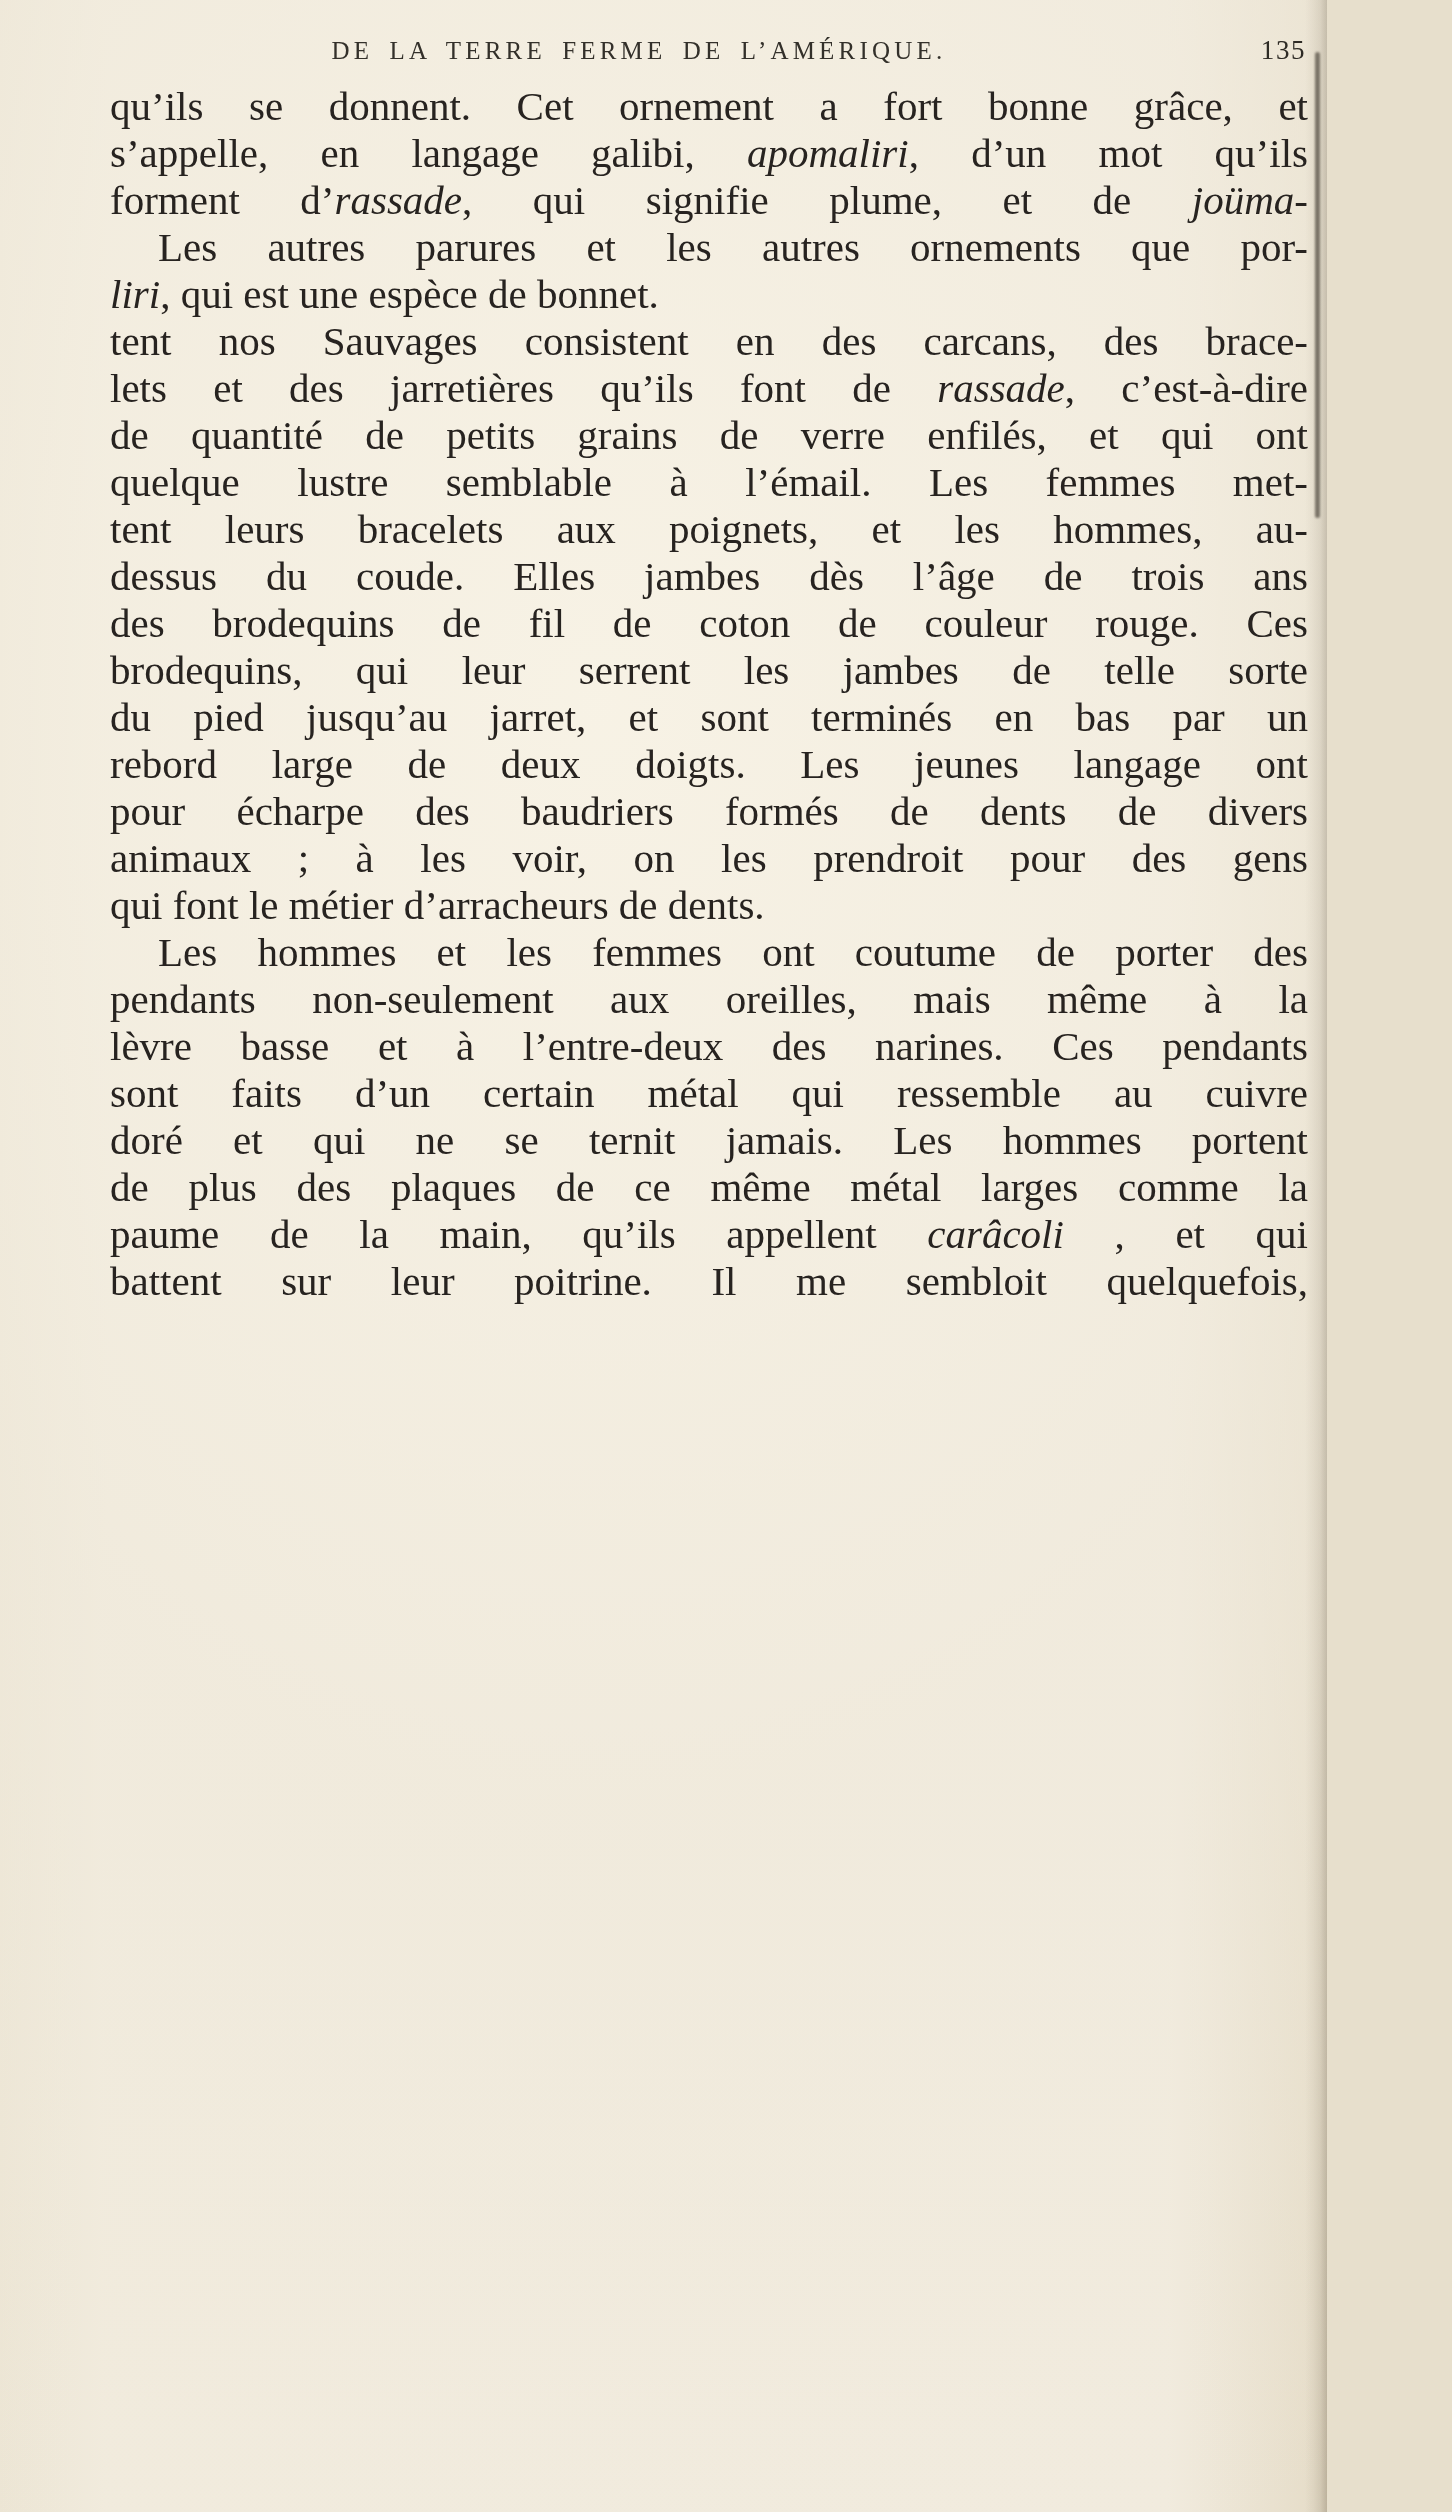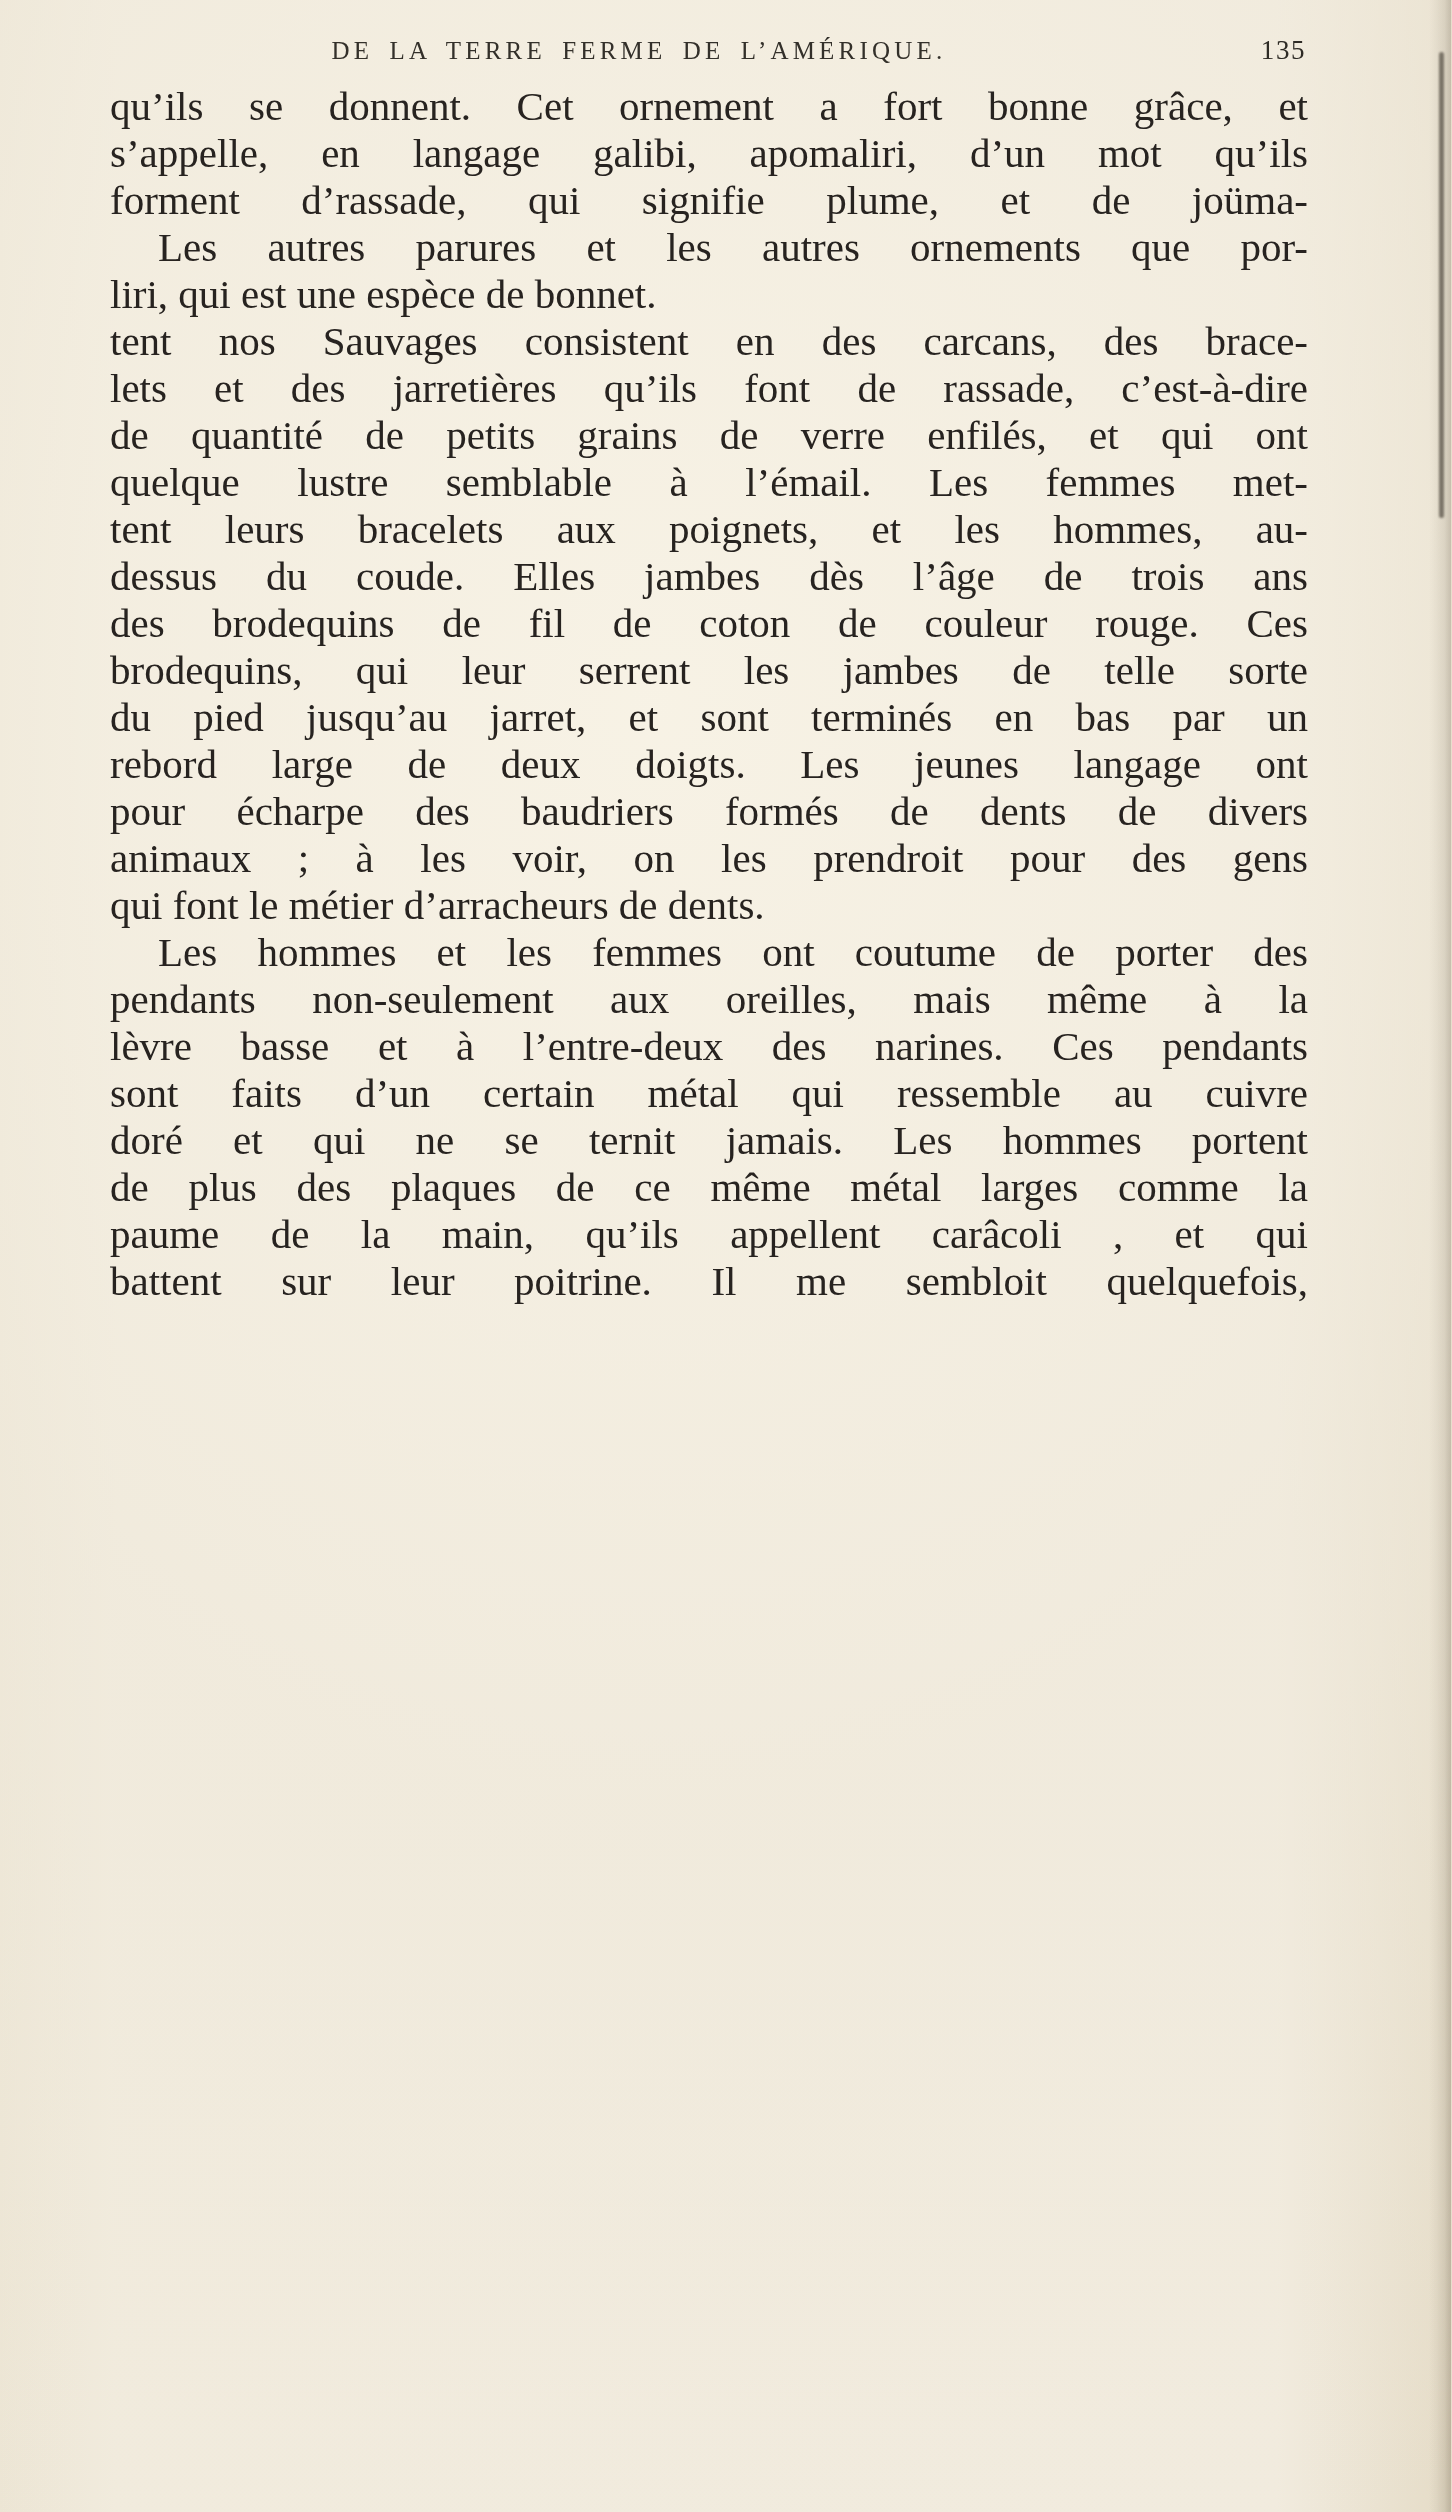--- a/index.html
+++ b/index.html
@@ -2,29 +2,30 @@
 <html style="font-size:13.3px"><head>
 <meta charset="utf-8">
 <style>
   html, body {
     margin: 0;
     padding: 0;
     background: #e7dfcc;
   }
   .page {
     position: relative;
-    width: 1451px;
+    width: 1303px;
     height: 2512px;
     overflow: hidden;
     font-family: "Liberation Serif", "DejaVu Serif", serif;
     color: #272320;
     background:
       radial-gradient(120% 80% at 45% 28%, rgba(248,243,230,0.9) 0%, rgba(240,234,220,0.6) 55%, rgba(0,0,0,0) 100%),
       linear-gradient(90deg, #ece5d4 0%, #f1ebdd 8%, #f1ebde 88%, #e6ddc9 99%, #ddd3bd 100%),
       #efe9da;
+    padding-left: 24px;
   }
   .page-header {
     position: absolute;
     top: 35px;
     left: 110px;
     width: 1198px;
     height: 37px;
   }
   .running-title {
     position: absolute;
@@ -54,21 +55,21 @@
     line-height: 47px;
   }
   .line {
     text-align: justify;
     text-align-last: justify;
     height: 47px;
     overflow: hidden;
   }
   .line.indent { text-indent: 48px; }
   .line.last { text-align-last: left; }
-  .ital { }
+  .ital { font-style: italic; }
   .rom { font-style: normal; margin-top: 44px; }
   .edge-line {
     position: absolute;
     right: 7.5px;
     top: 52px;
     width: 5px;
     height: 466px;
     background: rgba(42, 36, 28, 0.55);
     border-radius: 2.5px;
     filter: blur(1px);

